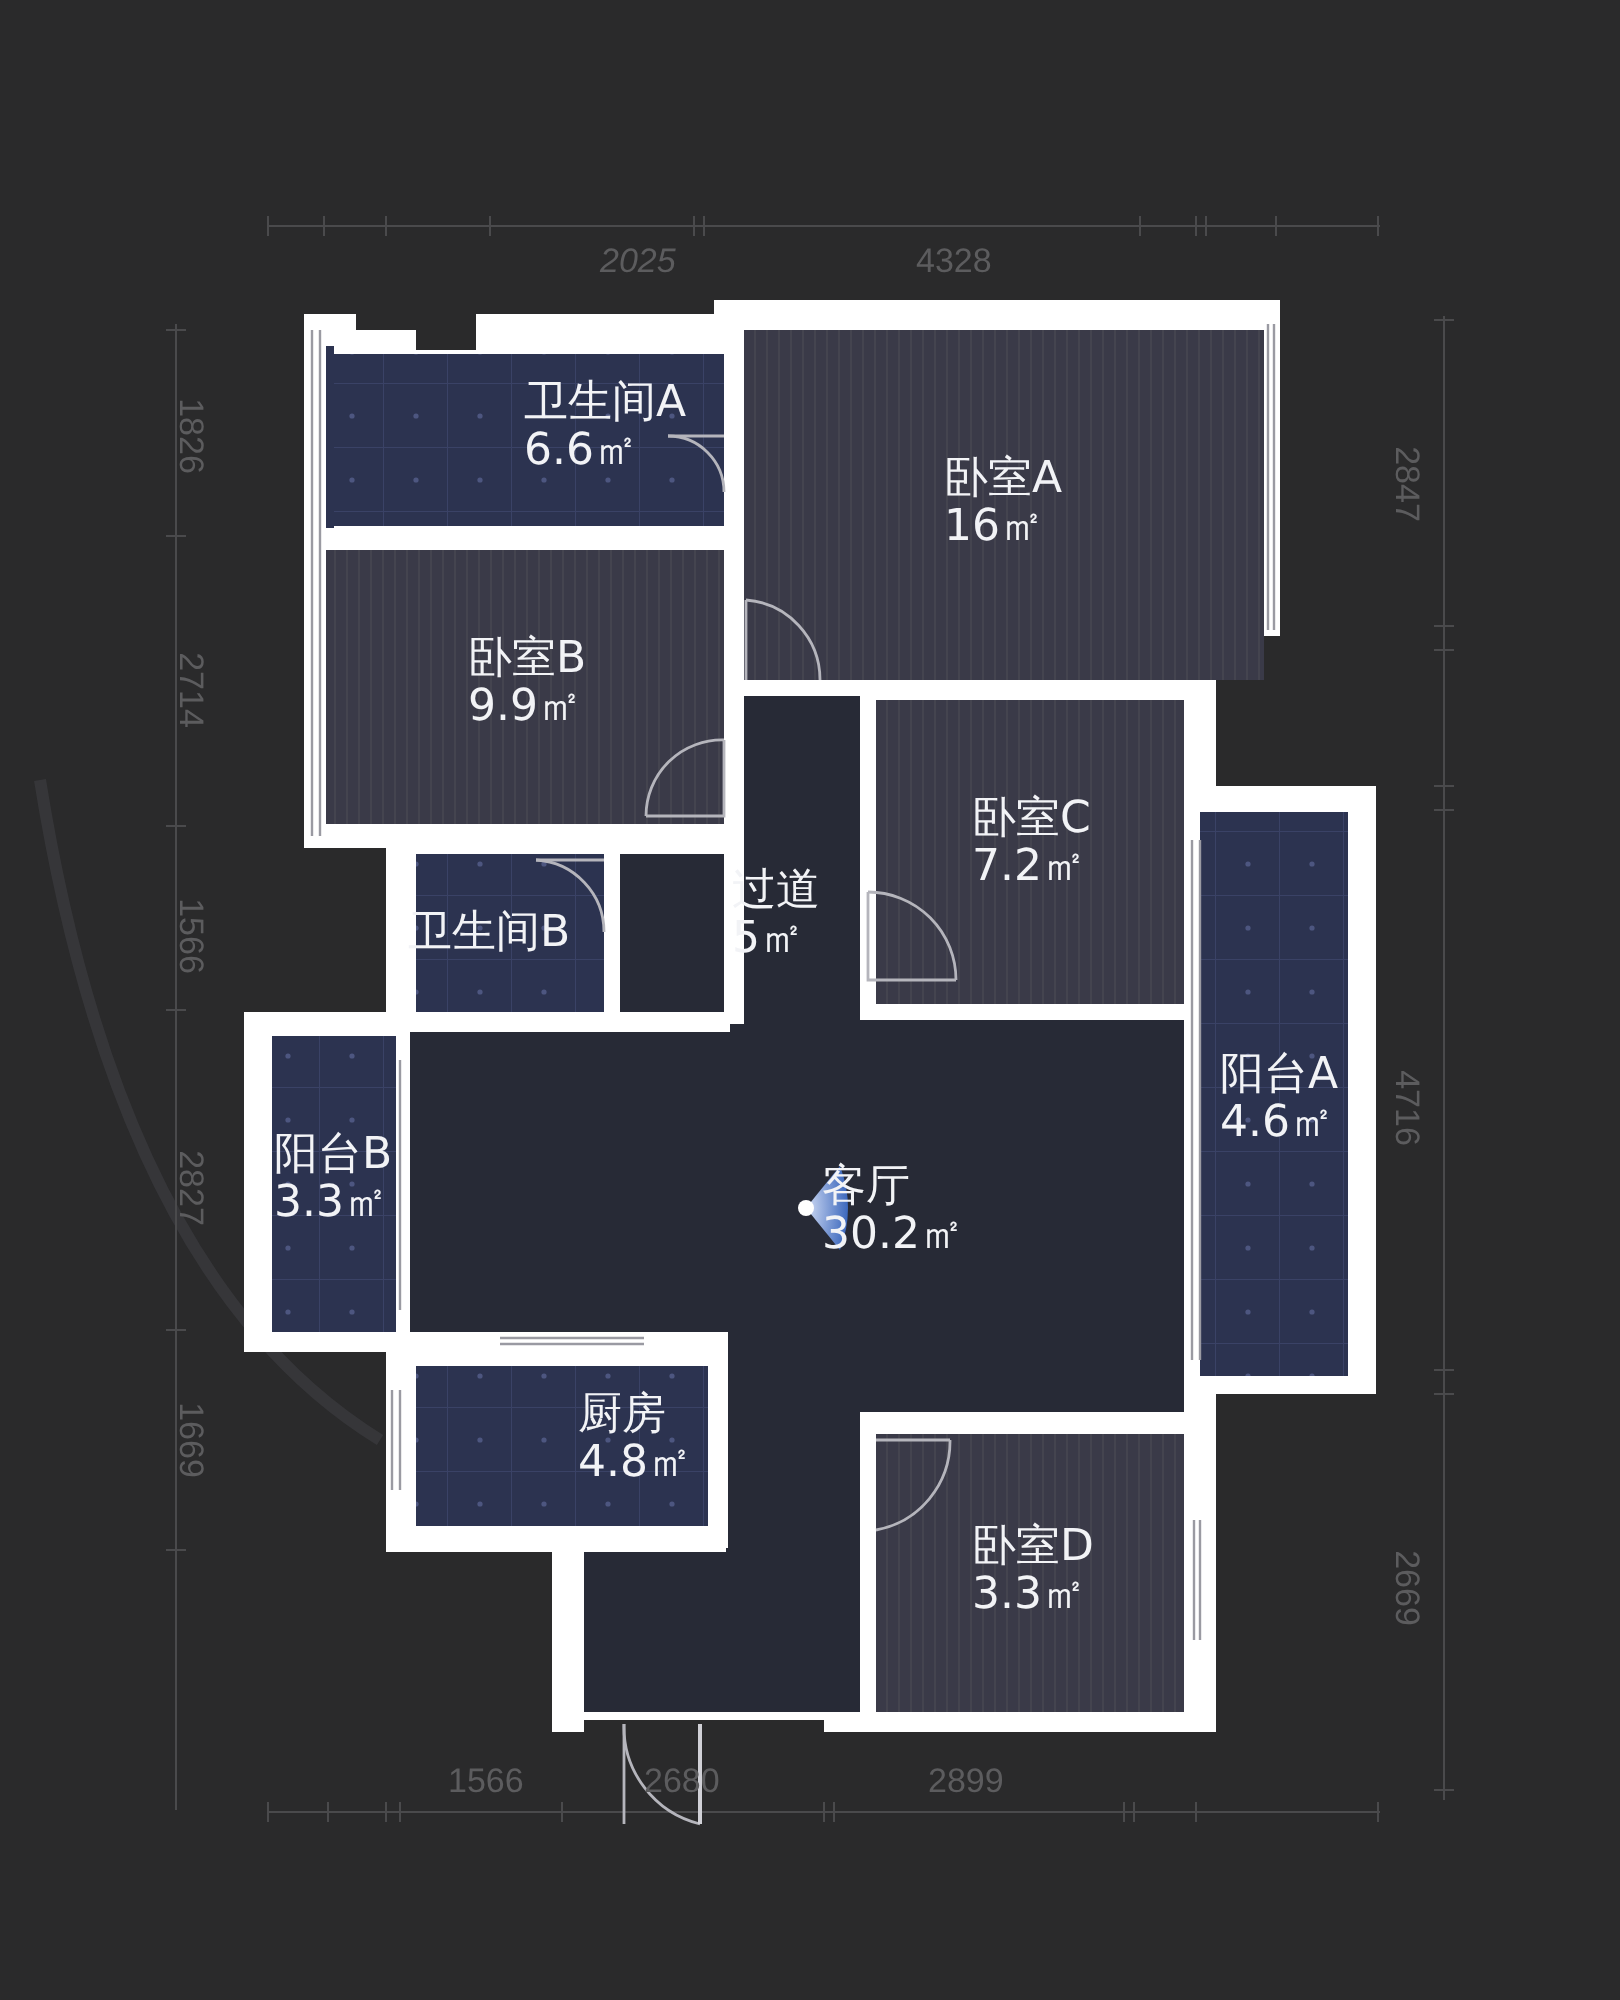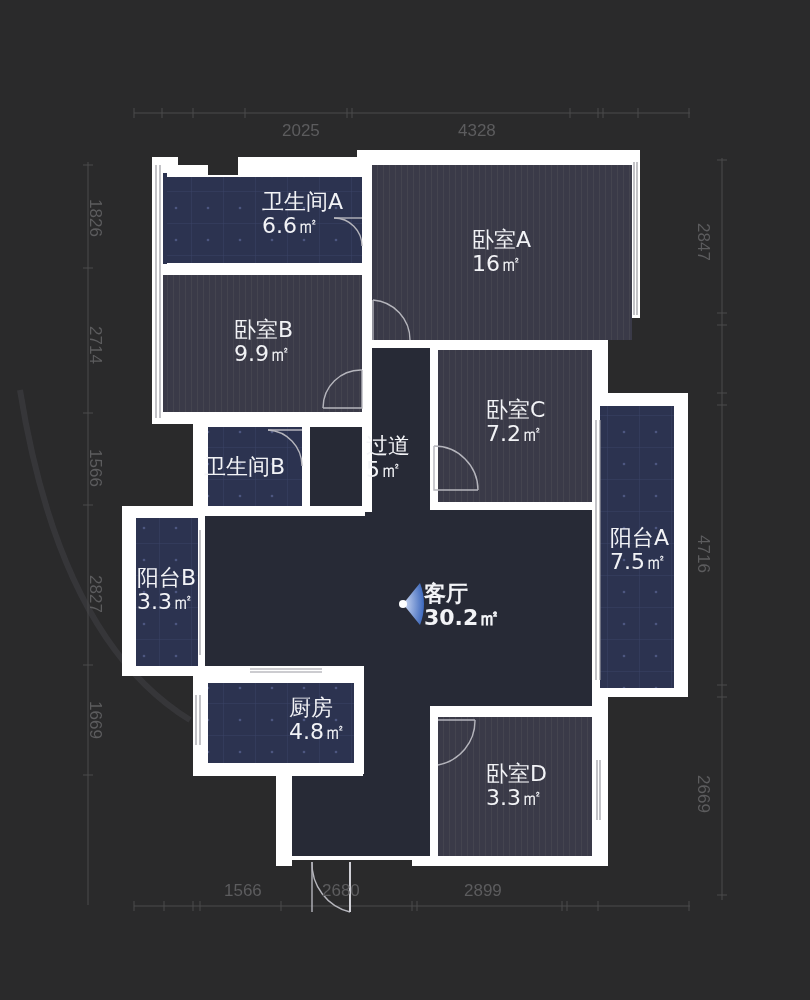--- a/index.html
+++ b/index.html
@@ -184,41 +184,41 @@
   </div>
   <div class="room-label" style="left:204px;top:455px;">
     <span>卫生间B</span>
   </div>
   <div class="room-label" style="left:366px;top:434px;">
     <span>过道</span>
     <span class="area">5㎡</span>
   </div>
   <div class="room-label" style="left:610px;top:526px;">
     <span>阳台A</span>
-    <span class="area">7.5㎡</span>
+    <span class="area">4.6㎡</span>
   </div>
   <div class="room-label" style="left:137px;top:566px;">
     <span>阳台B</span>
     <span class="area">3.3㎡</span>
   </div>
-  <div class="room-label" style="left:424px;top:582px;font-weight:bold;">
+  <div class="room-label" style="left:411px;top:582px;">
     <span>客厅</span>
     <span class="area">30.2㎡</span>
   </div>
   <div class="room-label" style="left:274px;top:696px;margin-left:15px;">
     <span>厨房</span>
     <span class="area">4.8㎡</span>
   </div>
   <div class="room-label" style="left:486px;top:762px;">
     <span>卧室D</span>
     <span class="area">3.3㎡</span>
   </div>
 
   
-  <div class="dim" style="left:282px;top:121px;">2025</div>
+  <div class="dim" style="left:300px;top:121px;font-style:italic;">2025</div>
   <div class="dim" style="left:458px;top:121px;">4328</div>
   
   <div class="dim" style="left:224px;top:881px;">1566</div>
   <div class="dim" style="left:322px;top:881px;">2680</div>
   <div class="dim" style="left:464px;top:881px;">2899</div>
   
   <div class="dim v" style="left:76px;top:208px;">1826</div>
   <div class="dim v" style="left:76px;top:335px;">2714</div>
   <div class="dim v" style="left:76px;top:458px;">1566</div>
   <div class="dim v" style="left:76px;top:584px;">2827</div>

